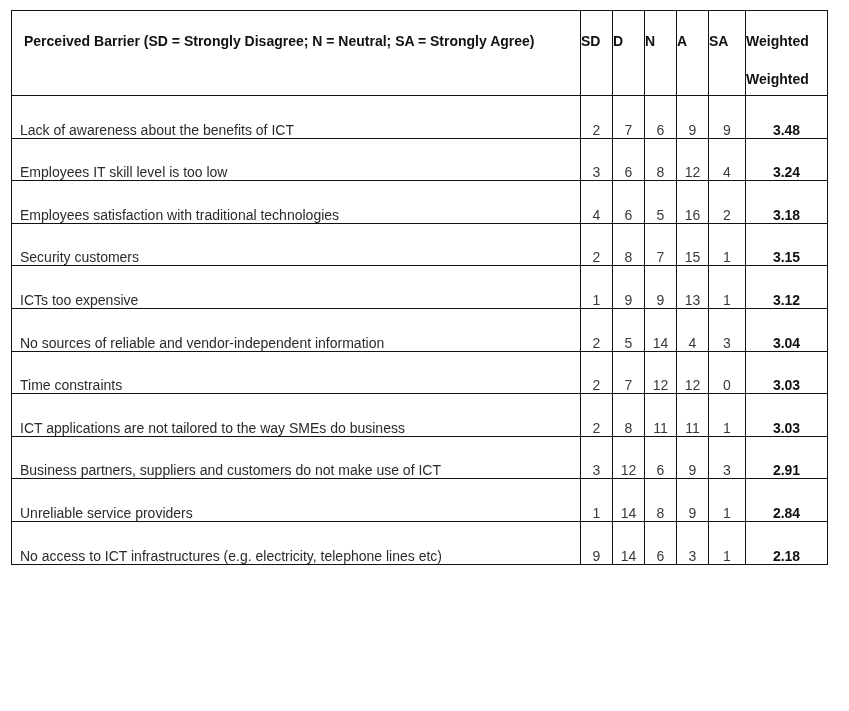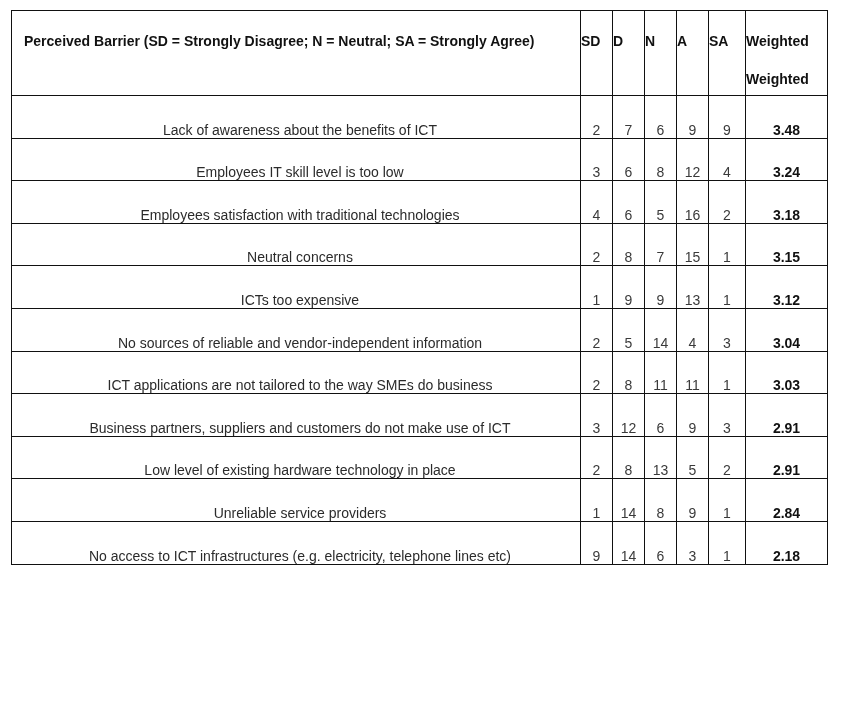--- a/index.html
+++ b/index.html
@@ -57,21 +57,21 @@
       padding-top: 22px;
     }
     tbody td {
       height: 41.6px;
       vertical-align: bottom;
       padding-bottom: 4px;
       text-align: center;
       color: #3a3a3a;
     }
     tbody td.label {
-      text-align: center;
+      text-align: left;
       padding-left: 8px;
       color: #2b2b2b;
     }
     tbody td.wa {
       font-weight: bold;
       color: #111111;
       text-align: center;
     }
   </style>
 </head>
@@ -135,21 +135,21 @@
       <tr>
         <td class="label">Employees satisfaction with traditional technologies</td>
         <td>4</td>
         <td>6</td>
         <td>5</td>
         <td>16</td>
         <td>2</td>
         <td class="wa">3.18</td>
       </tr>
       <tr>
-        <td class="label">Neutral concerns</td>
+        <td class="label">Security customers</td>
         <td>2</td>
         <td>8</td>
         <td>7</td>
         <td>15</td>
         <td>1</td>
         <td class="wa">3.15</td>
       </tr>
       <tr>
         <td class="label">ICTs too expensive</td>
         <td>1</td>
@@ -162,44 +162,44 @@
       <tr>
         <td class="label">No sources of reliable and vendor-independent information</td>
         <td>2</td>
         <td>5</td>
         <td>14</td>
         <td>4</td>
         <td>3</td>
         <td class="wa">3.04</td>
       </tr>
       <tr>
+        <td class="label">Time constraints</td>
+        <td>2</td>
+        <td>7</td>
+        <td>12</td>
+        <td>12</td>
+        <td>0</td>
+        <td class="wa">3.03</td>
+      </tr>
+      <tr>
         <td class="label">ICT applications are not tailored to the way SMEs do business</td>
         <td>2</td>
         <td>8</td>
         <td>11</td>
         <td>11</td>
         <td>1</td>
         <td class="wa">3.03</td>
       </tr>
       <tr>
         <td class="label">Business partners, suppliers and customers do not make use of ICT</td>
         <td>3</td>
         <td>12</td>
         <td>6</td>
         <td>9</td>
         <td>3</td>
-        <td class="wa">2.91</td>
-      </tr>
-      <tr>
-        <td class="label">Low level of existing hardware technology in place</td>
-        <td>2</td>
-        <td>8</td>
-        <td>13</td>
-        <td>5</td>
-        <td>2</td>
         <td class="wa">2.91</td>
       </tr>
       <tr>
         <td class="label">Unreliable service providers</td>
         <td>1</td>
         <td>14</td>
         <td>8</td>
         <td>9</td>
         <td>1</td>
         <td class="wa">2.84</td>

